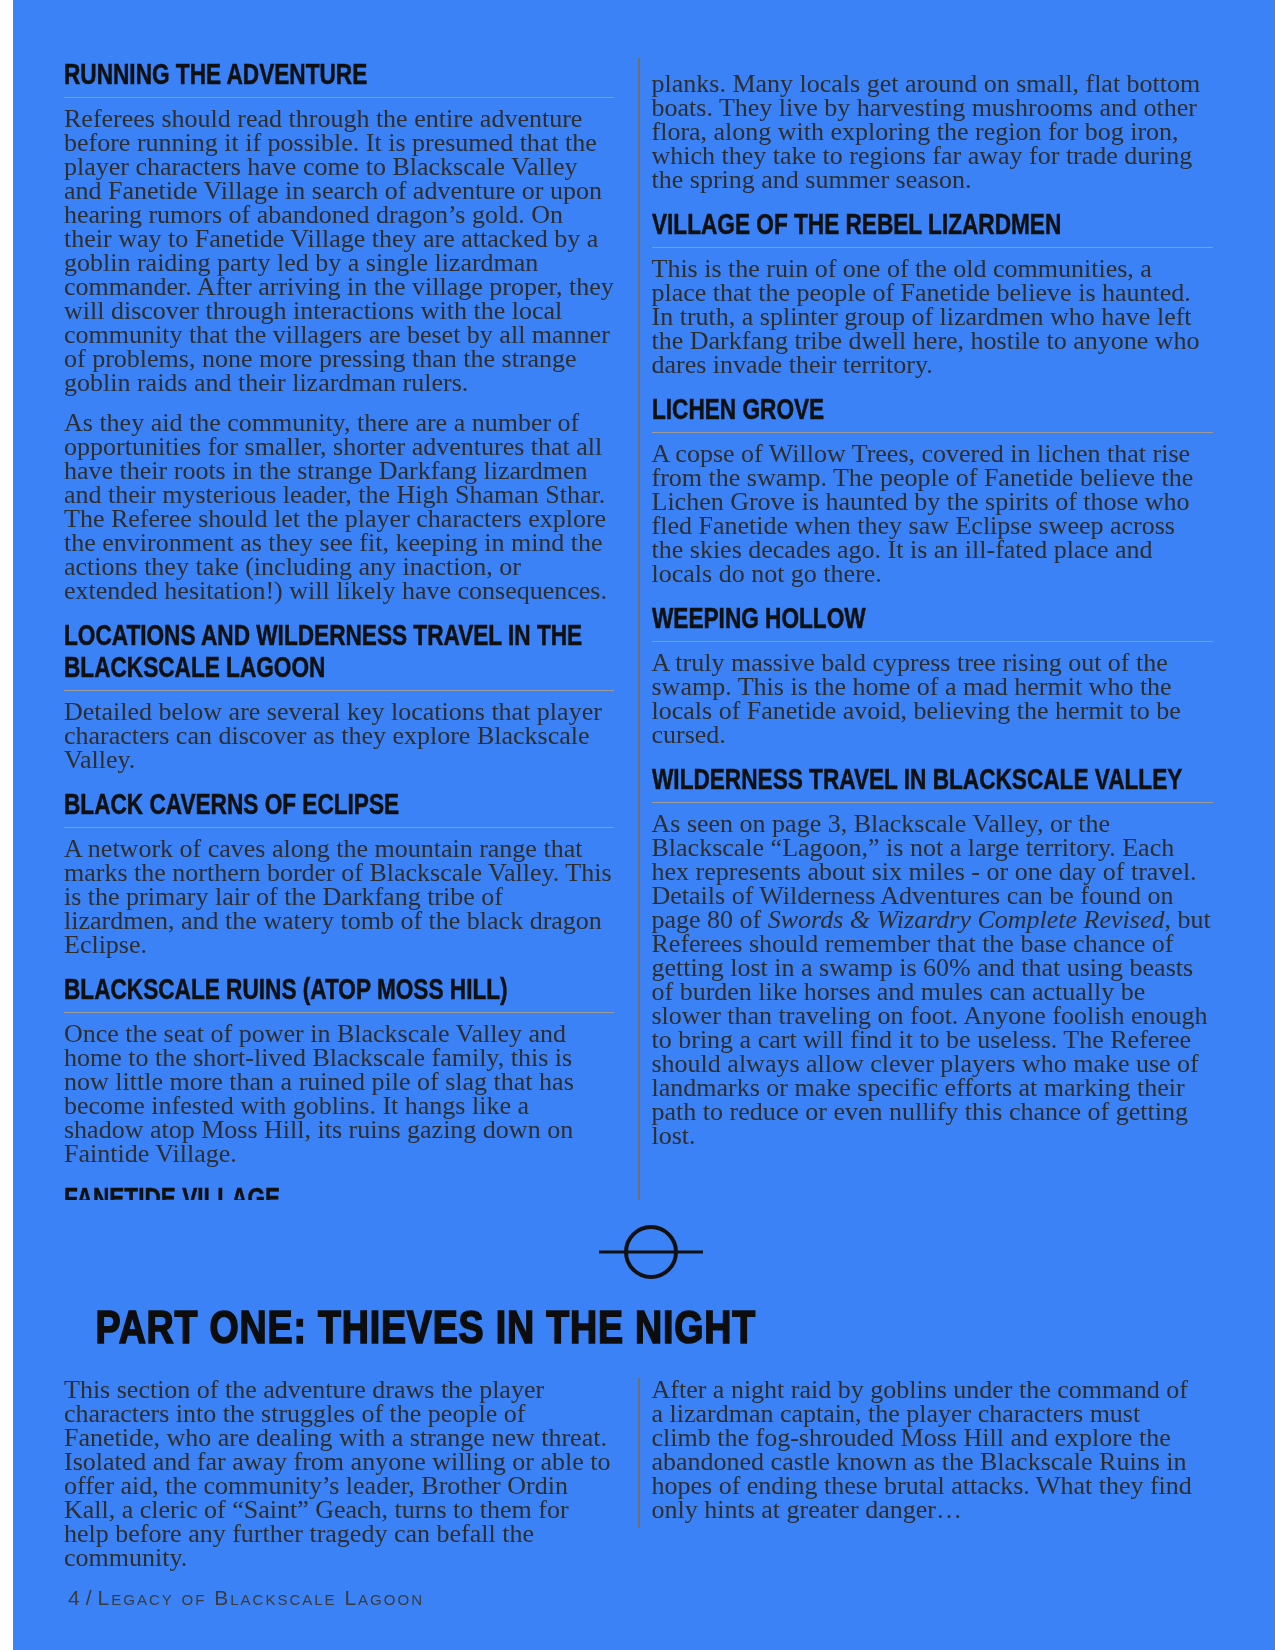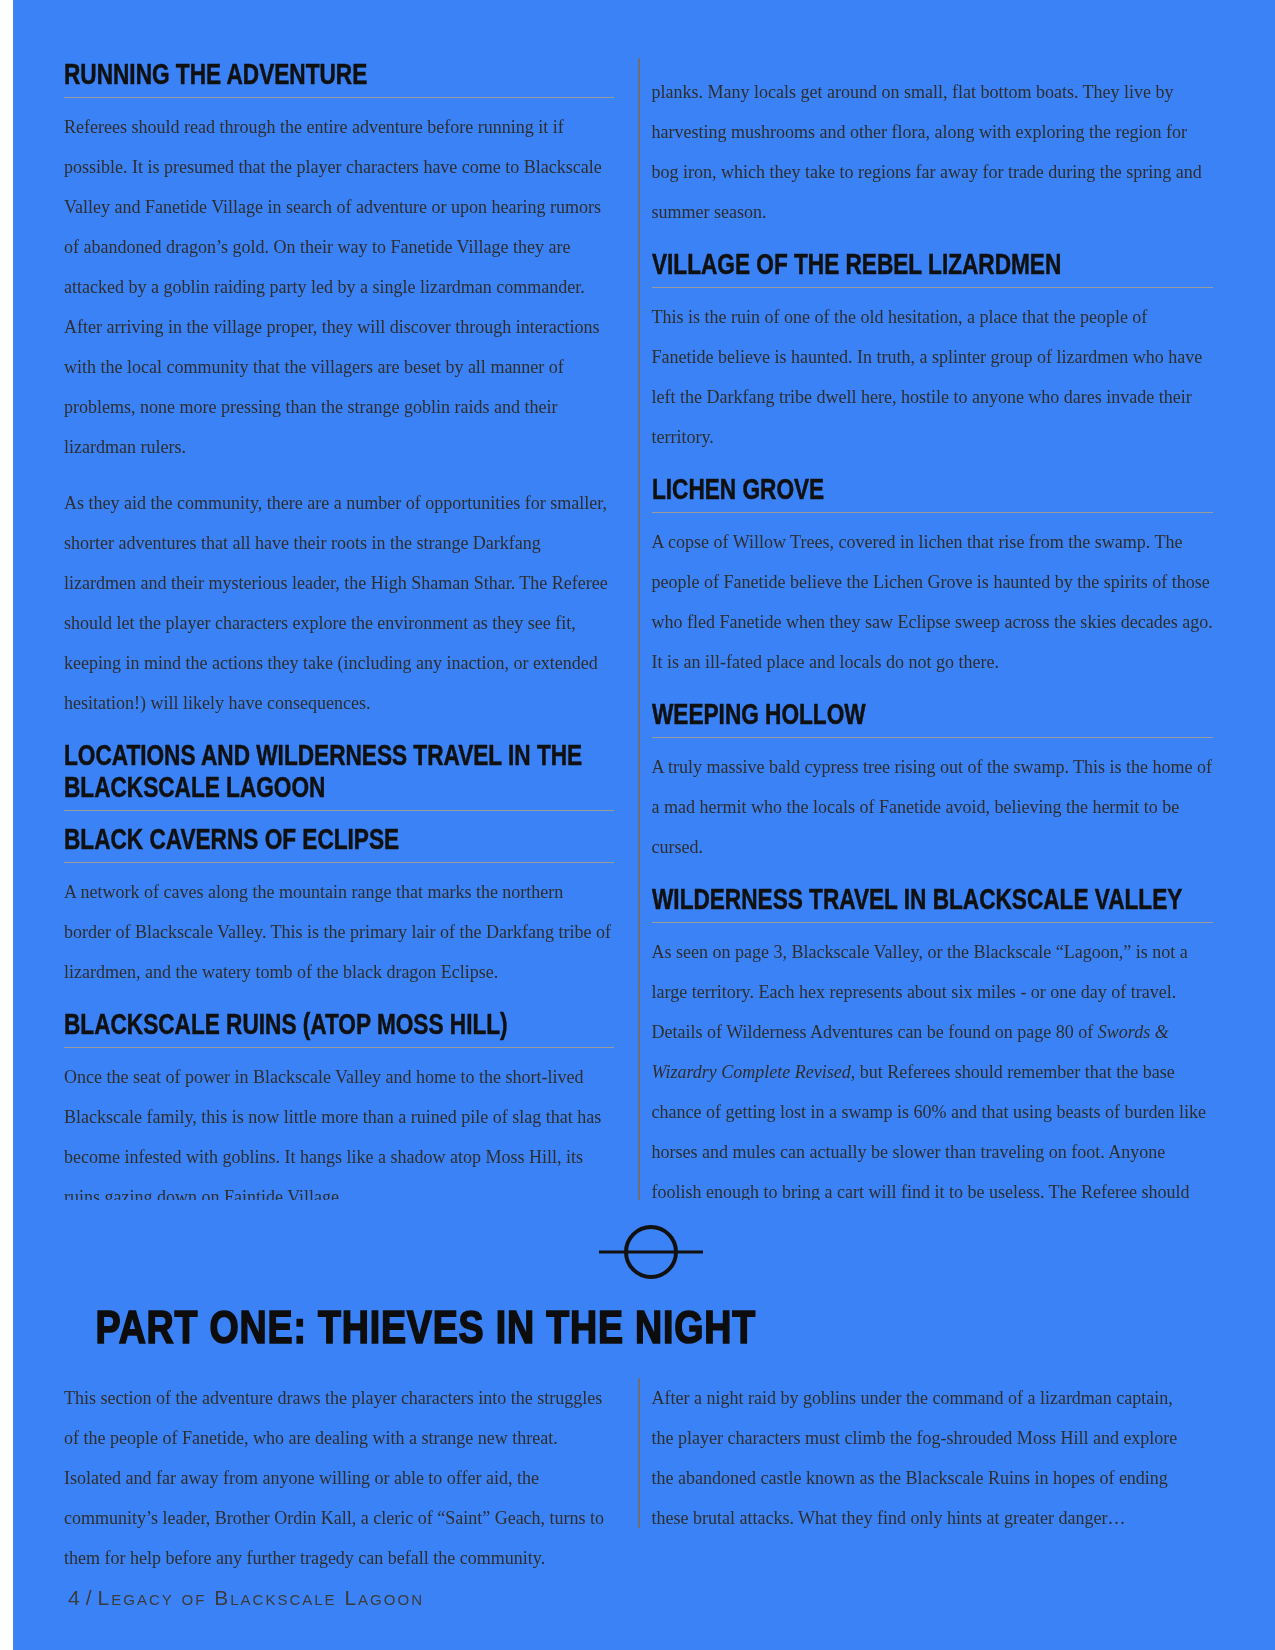--- a/index.html
+++ b/index.html
@@ -21,21 +21,21 @@
   .col-heading {
     font-family:"Liberation Sans", sans-serif; font-weight:bold;
     font-size:29px; line-height:32px; color:var(--head,#101010);
     margin:12px 0 0 0; width:128%;
     transform:scaleX(0.78); transform-origin:left top;
     -webkit-text-stroke:0.5px var(--head,#101010);
     letter-spacing:0;
   }
   .col-inner > .col-heading:first-child { margin-top:0; }
   .heading-rule { border-top:1px solid var(--rule,#9b9b9b); height:0; margin:7px 0 9px 0; }
-  .body-para { font-size:18px; line-height:40px; margin:0 0 16px 0; }
+  .body-para { font-size:26px; line-height:24px; margin:0 0 16px 0; }
   .body-para .italic { font-style:italic;text-align:center; }
 
   .ornament-row { display:flex; justify-content:center; margin-top:24px; height:56px; }
   .part-title-row { margin-top:22px; height:50px; }
   .part-title {
     display:inline-block; font-family:"Liberation Sans", sans-serif; font-weight:bold;
     font-size:47px; line-height:50px; color:#0d0d0d;
     transform:scaleX(0.80); transform-origin:center top;
     -webkit-text-stroke:1.7px #0d0d0d; letter-spacing:1px; white-space:nowrap;
   }
@@ -58,36 +58,37 @@
 <div class="page" style="--ink: #2e2e2e; --head: #101010; --rule: #9b9b9b; --divider: #6f6f6f;">
 
   <div class="top-section">
     <div class="col-left col-inner" id="top-left">
         <h2 class="col-heading">RUNNING THE ADVENTURE</h2>
         <div class="heading-rule"></div>
         <p class="body-para">Referees should read through the entire adventure before running it if possible. It is presumed that the player characters have come to Blackscale Valley and Fanetide Village in search of adventure or upon hearing rumors of abandoned dragon’s gold. On their way to Fanetide Village they are attacked by a goblin raiding party led by a single lizardman commander. After arriving in the village proper, they will discover through interactions with the local community that the villagers are beset by all manner of problems, none more pressing than the strange goblin raids and their lizardman rulers.</p>
         <p class="body-para">As they aid the community, there are a number of opportunities for smaller, shorter adventures that all have their roots in the strange Darkfang lizardmen and their mysterious leader, the High Shaman Sthar. The Referee should let the player characters explore the environment as they see fit, keeping in mind the actions they take (including any inaction, or extended hesitation!) will likely have consequences.</p>
         <h2 class="col-heading">LOCATIONS AND WILDERNESS TRAVEL IN THE BLACKSCALE LAGOON</h2>
         <div class="heading-rule"></div>
+        <p class="body-para">Detailed below are several key locations that player characters can discover as they explore Blackscale Valley.</p>
         <h2 class="col-heading">BLACK CAVERNS OF ECLIPSE</h2>
         <div class="heading-rule"></div>
         <p class="body-para">A network of caves along the mountain range that marks the northern border of Blackscale Valley. This is the primary lair of the Darkfang tribe of lizardmen, and the watery tomb of the black dragon Eclipse.</p>
         <h2 class="col-heading">BLACKSCALE RUINS (ATOP MOSS HILL)</h2>
         <div class="heading-rule"></div>
         <p class="body-para">Once the seat of power in Blackscale Valley and home to the short-lived Blackscale family, this is now little more than a ruined pile of slag that has become infested with goblins. It hangs like a shadow atop Moss Hill, its ruins gazing down on Faintide Village.</p>
         <h2 class="col-heading">FANETIDE VILLAGE</h2>
         <div class="heading-rule"></div>
         <p class="body-para">Fanetide Village is the only settlement still remaining in Blackscale Valley, a village of houses on short stilts, with streets of wooden</p>
       </div>
     <div class="v-divider"></div>
     <div class="col-right col-inner" id="top-right">
         <p class="body-para">planks. Many locals get around on small, flat bottom boats. They live by harvesting mushrooms and other flora, along with exploring the region for bog iron, which they take to regions far away for trade during the spring and summer season.</p>
         <h2 class="col-heading">VILLAGE OF THE REBEL LIZARDMEN</h2>
         <div class="heading-rule"></div>
-        <p class="body-para">This is the ruin of one of the old hesitation, a place that the people of Fanetide believe is haunted. In truth, a splinter group of lizardmen who have left the Darkfang tribe dwell here, hostile to anyone who dares invade their territory.</p>
+        <p class="body-para">This is the ruin of one of the old communities, a place that the people of Fanetide believe is haunted. In truth, a splinter group of lizardmen who have left the Darkfang tribe dwell here, hostile to anyone who dares invade their territory.</p>
         <h2 class="col-heading">LICHEN GROVE</h2>
         <div class="heading-rule"></div>
         <p class="body-para">A copse of Willow Trees, covered in lichen that rise from the swamp. The people of Fanetide believe the Lichen Grove is haunted by the spirits of those who fled Fanetide when they saw Eclipse sweep across the skies decades ago. It is an ill-fated place and locals do not go there.</p>
         <h2 class="col-heading">WEEPING HOLLOW</h2>
         <div class="heading-rule"></div>
         <p class="body-para">A truly massive bald cypress tree rising out of the swamp. This is the home of a mad hermit who the locals of Fanetide avoid, believing the hermit to be cursed.</p>
         <h2 class="col-heading">WILDERNESS TRAVEL IN BLACKSCALE VALLEY</h2>
         <div class="heading-rule"></div>
         <p class="body-para"><span>As seen on page 3, Blackscale Valley, or the Blackscale “Lagoon,” is not a large territory. Each hex represents about six miles - or one day of travel. Details of Wilderness Adventures can be found on page 80 of </span><span class="italic">Swords &amp; Wizardry Complete Revised</span><span>, but Referees should remember that the base chance of getting lost in a swamp is 60% and that using beasts of burden like horses and mules can actually be slower than traveling on foot. Anyone foolish enough to bring a cart will find it to be useless. The Referee should always allow clever players who make use of landmarks or make specific efforts at marking their path to reduce or even nullify this chance of getting lost.</span></p>
       </div>

